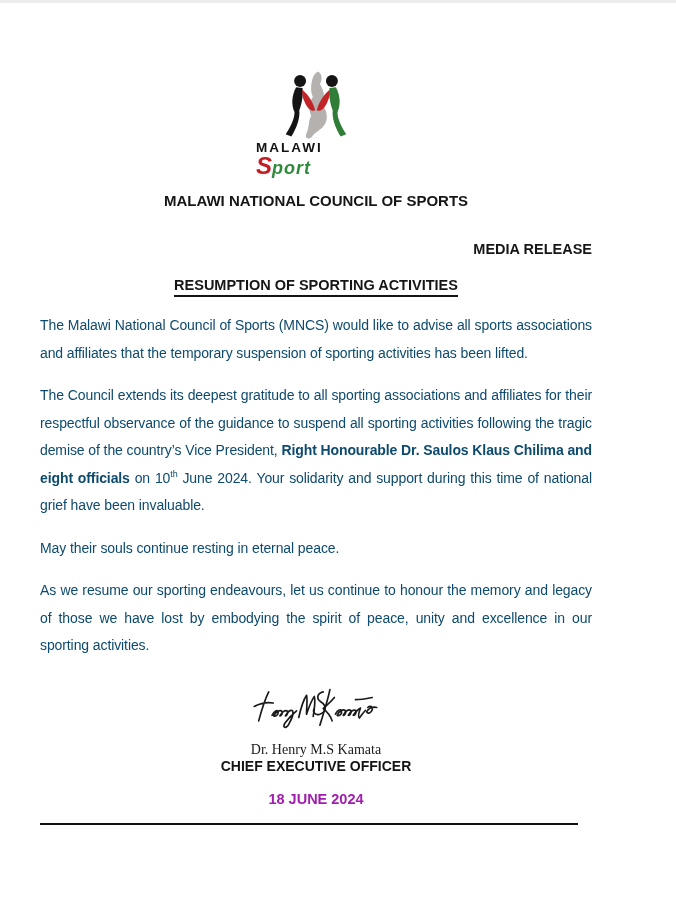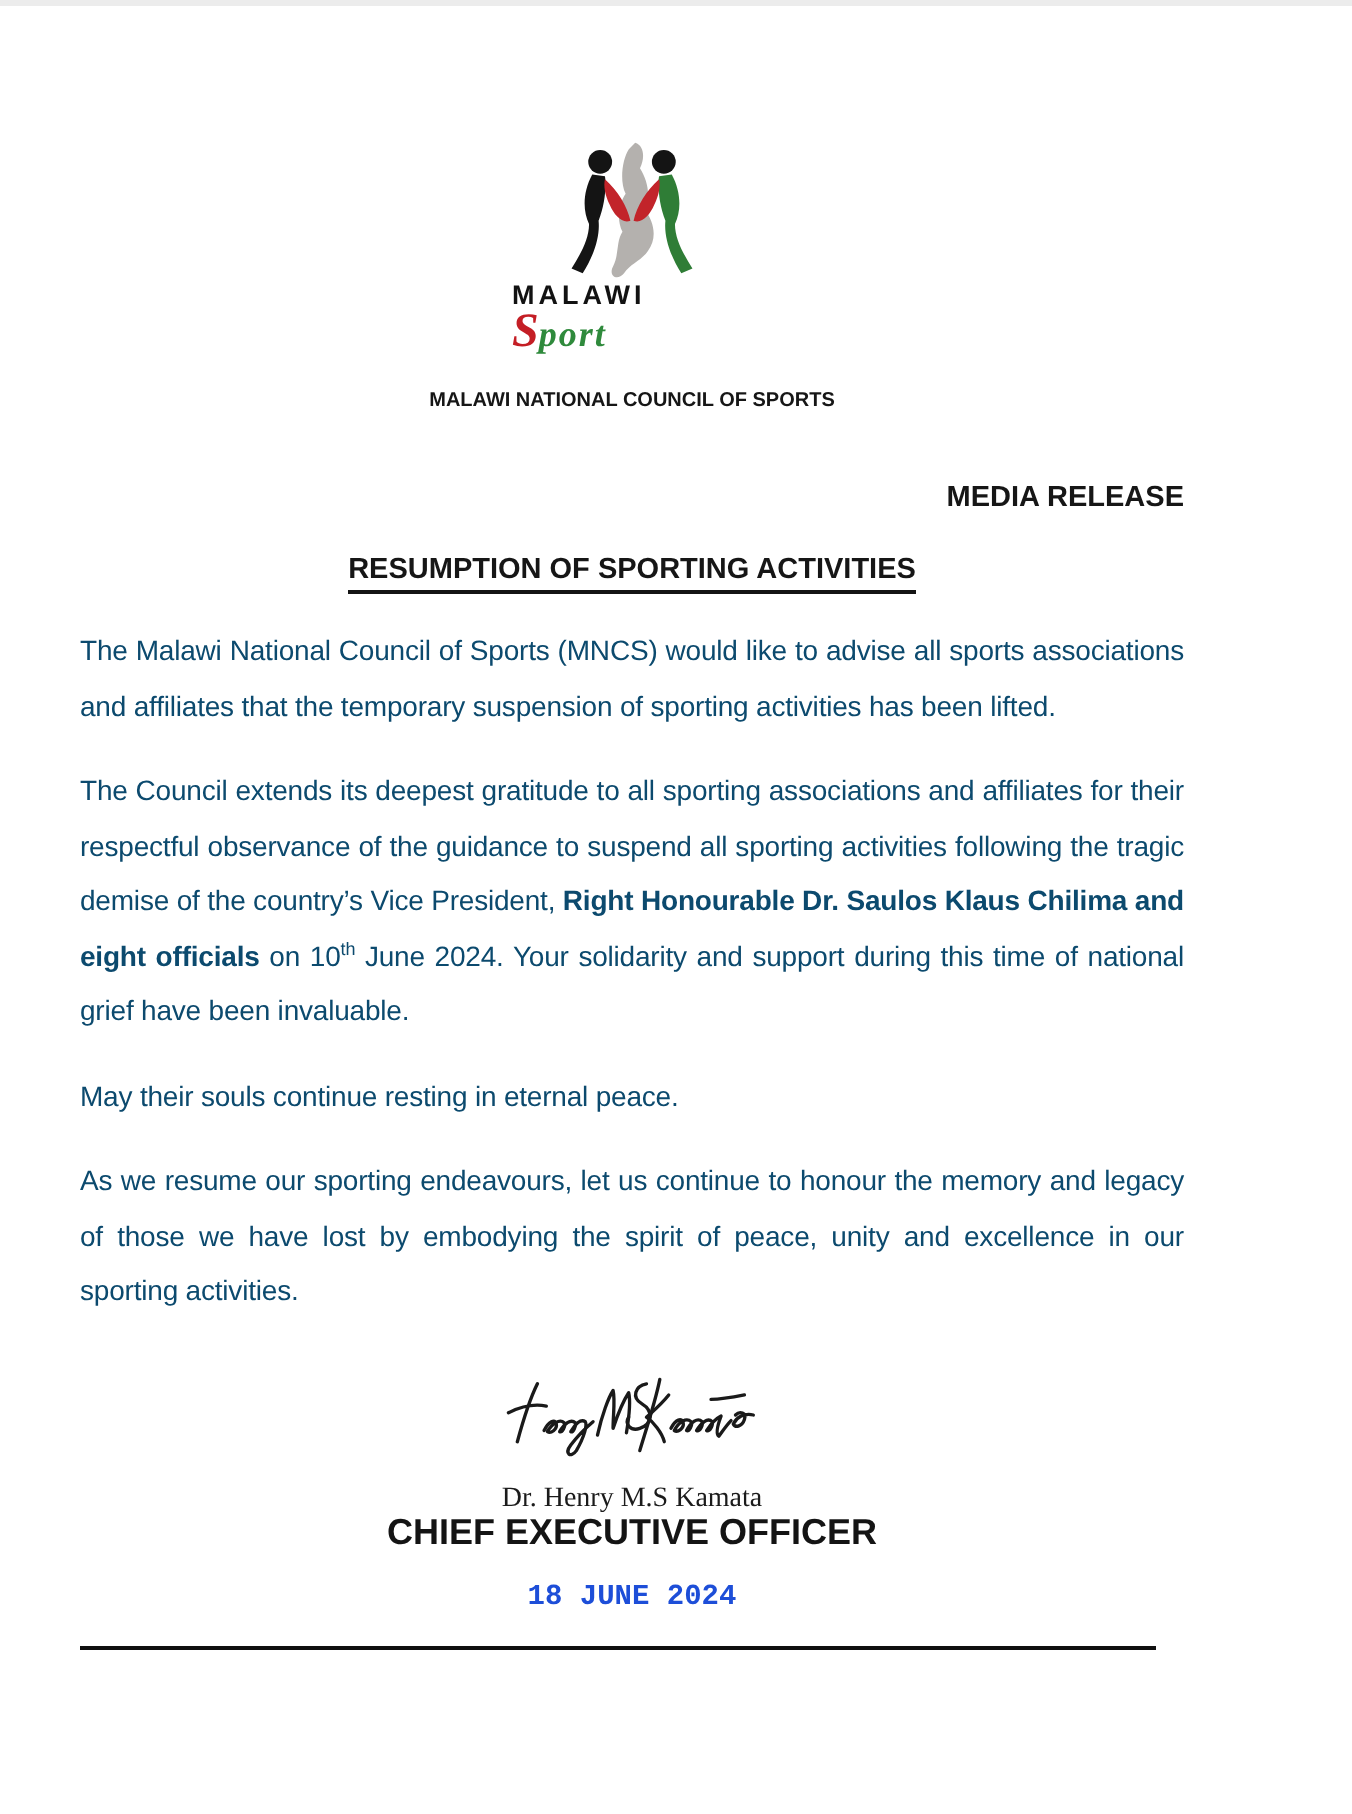--- a/index.html
+++ b/index.html
@@ -29,35 +29,35 @@
   .emblem { display: block; margin: 0 auto; }
   .brand-word {
     font-weight: bold;
     font-size: 13.5px;
     letter-spacing: 2px;
     color: #121212;
     line-height: 14px;
     margin-top: 2px;
   }
   .brand-script {
-    font-family: Liberation Serif, serif;
+    font-family: Liberation Sans, sans-serif;
     font-style: italic;
     font-weight: bold;
     line-height: 22px;
     margin-top: 0;
   }
   .brand-script .initial { color: #c41e25; font-size: 24px; }
   .brand-script .rest    { color: #2f8a3c; font-size: 18px; letter-spacing: 1px; }
 
   
   .org-name {
     margin-top: 13px;
     text-align: center;
     font-weight: bold;
-    font-size: 10px;
+    font-size: 15px;
     line-height: 16px;
     color: #161616;
   }
   .release-type {
     margin-top: 32px;
     text-align: right;
     font-weight: bold;
     font-size: 14.5px;
     line-height: 16px;
     color: #161616;
@@ -92,31 +92,30 @@
     margin-top: 11px;
     text-align: center;
     font-size: 14px;
     line-height: 16px;
     color: #1b1b1b;
     font-family: Liberation Serif, serif;
   }
   .sig-title {
     text-align: center;
     font-weight: bold;
-    font-size: 18px;
+    font-size: 14px;
     line-height: 17px;
     color: #141414;
   }
   .sig-date {
     margin-top: 16px;
     text-align: center;
     font-weight: bold;
     font-size: 14.5px;
-    color: #1d4ed8;
-    font-family: Liberation Mono, monospace;
+    color: #a21caf;
   }
   .bottom-rule {
     margin-top: 16px;
     margin-right: 14px;
     border-top: 2.5px solid #101010;
     height: 0;
   }
 </style>
 </head>
 <body>

